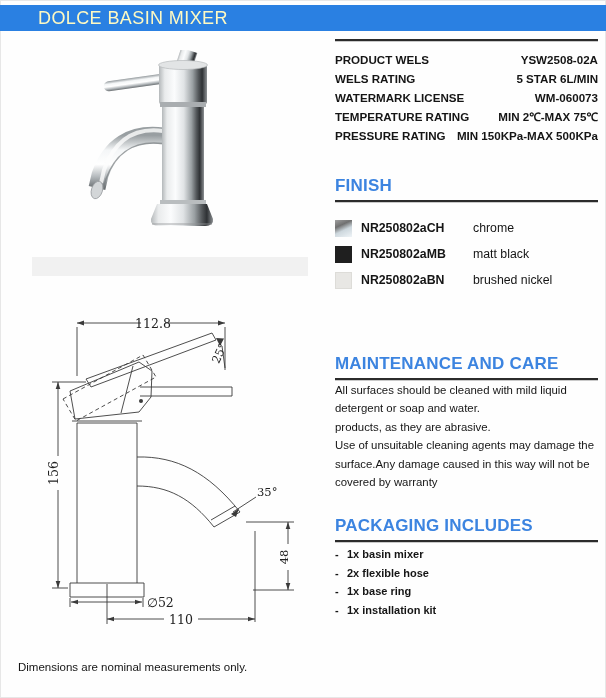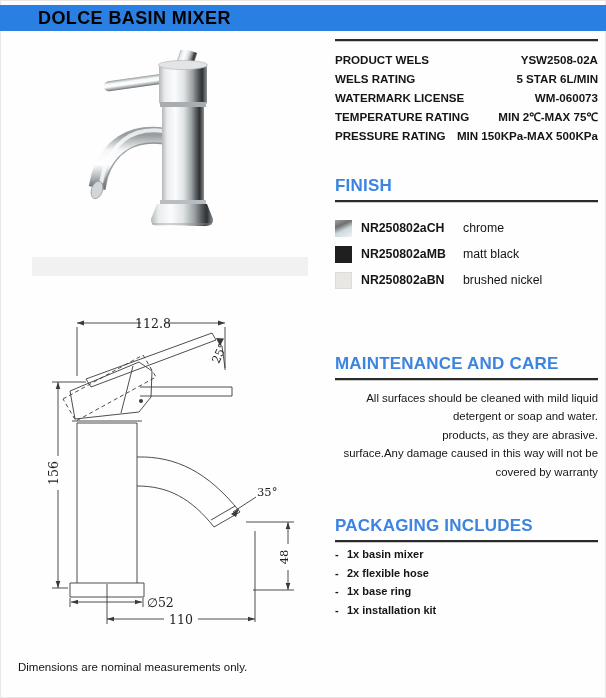--- a/index.html
+++ b/index.html
@@ -3,22 +3,22 @@
 <meta charset="utf-8">
 <style>
   html,body{margin:0;padding:0;background:#ffffff;}
   .sheet{
     position:relative;width:606px;height:698px;background:#fefefe;
     font-family:"Liberation Sans",sans-serif;color:#151515;overflow:hidden;
     box-shadow:inset 0 0 0 1px #e7e7e7;
   }
   .titlebar{position:absolute;left:0;top:5px;width:606px;height:26px;background:#2a80e2;}
   .titlebar .title{
-    position:absolute;left:38px;top:0;line-height:26px;font-size:18px;font-weight:bold;
-    color:#000000;letter-spacing:.4px;white-space:nowrap;
+    position:absolute;left:38px;top:0;line-height:26px;font-size:18px;font-weight:normal;
+    color:#fef9c3;letter-spacing:.4px;white-space:nowrap;
   }
   svg.photo{position:absolute;left:30px;top:50px;width:280px;height:240px;}
   svg.drawing{position:absolute;left:48px;top:296px;width:275px;height:350px;}
   .col{position:absolute;left:335px;width:263px;}
   .sec-spec{top:36px;}
   .sec-finish{top:175px;}
   .sec-maint{top:353px;}
   .sec-pack{top:515px;}
   h2.hd{
     margin:0;font-size:17px;line-height:22px;font-weight:bold;color:#3c84e0;
@@ -27,23 +27,23 @@
   .rule{height:2px;background:#2b2b2b;margin-top:3px;border-bottom:1px solid #c9c9c9;}
   .spec-rows{margin-top:8px;}
   .spec-row{display:flex;justify-content:space-between;line-height:19px;
     font-size:11.6px;font-weight:bold;white-space:nowrap;}
   .fin-rows{margin-top:12px;}
   .fin-row{display:flex;align-items:center;height:26px;}
   .sw{width:17px;height:17px;margin-right:9px;flex:0 0 auto;}
   .sw.chrome{background:linear-gradient(155deg,#a0a0a0 0%,#707070 32%,#cdd7dd 58%,#eff4f7 100%);}
   .sw.black{background:#1f1f1f;}
   .sw.nickel{background:#e8e7e4;box-shadow:inset 0 0 0 1px #dddcd8;}
-  .fin-code{width:102px;font-size:12.3px;font-weight:bold;white-space:nowrap;}
+  .fin-code{width:112px;font-size:12.3px;font-weight:bold;white-space:nowrap;}
   .fin-name{font-size:12.3px;white-space:nowrap;}
-  .para{margin-top:8px;font-size:11.4px;line-height:18.4px;text-align:right;}
+  .para{font-size:11.4px;line-height:18.4px;}
   .para div{white-space:nowrap;}
   .pack-items{margin-top:2px;font-size:11px;font-weight:bold;line-height:18.6px;}
   .pack-item{white-space:nowrap;}
   .pack-item .dash{display:inline-block;width:12px;}
   .note{position:absolute;left:18px;top:661px;font-size:11.5px;white-space:nowrap;}
   .cad{stroke:#3a3a3a;stroke-width:0.9;fill:none;}
   .cadfill{fill:#3a3a3a;stroke:none;}
   text.dim{font-family:"DejaVu Serif",serif;font-size:12.5px;fill:#222;stroke:none;}
   text.dimsm{font-family:"DejaVu Serif",serif;font-size:11.5px;fill:#222;stroke:none;}
 </style>
@@ -244,20 +244,21 @@
     </div>
   </section>
 
   <section class="col sec-maint">
     <h2 class="hd">MAINTENANCE AND CARE</h2>
     <div class="rule"></div>
     <div class="para">
       <div>All surfaces should be cleaned with mild liquid</div>
       <div>detergent or soap and water.</div>
       <div>products, as they are abrasive.</div>
+      <div>Use of unsuitable cleaning agents may damage the</div>
       <div>surface.Any damage caused in this way will not be</div>
       <div>covered by warranty</div>
     </div>
   </section>
 
   <section class="col sec-pack">
     <h2 class="hd">PACKAGING INCLUDES</h2>
     <div class="rule"></div>
     <div class="pack-items">
       <div class="pack-item">

